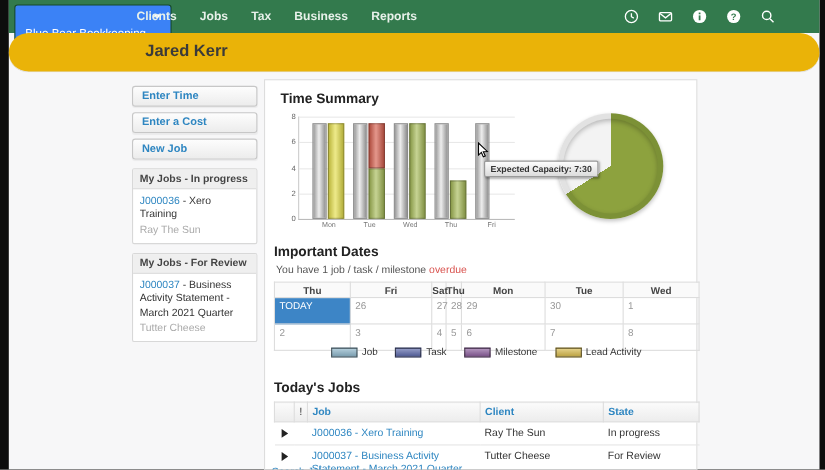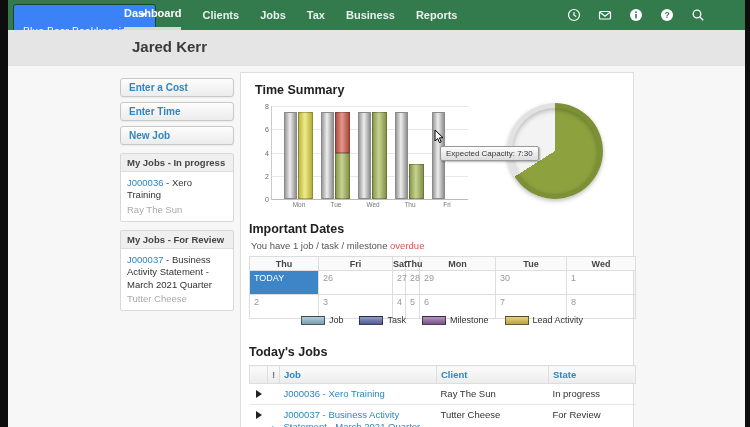--- a/index.html
+++ b/index.html
@@ -17,21 +17,21 @@
   .tabs{position:absolute;left:116px;top:0;height:30px;display:flex;gap:21px;align-items:stretch;}
   .tab{color:#e8f1ea;font-size:11px;font-weight:bold;line-height:30px;cursor:pointer;box-sizing:border-box;}
   .tab.active{color:#fff;border-bottom:3px solid #cfe0d3;line-height:27px;}
   .topicons{position:absolute;right:40px;top:0;height:30px;display:flex;gap:17px;align-items:center;}
   .ticon{width:14px;height:14px;display:inline-flex;cursor:pointer;}
   .ticon svg{width:14px;height:14px;}
   .avatar{position:absolute;right:9px;top:5px;width:20px;height:28px;border-radius:50%;background:#efb3c2;
           color:#6b3d4d;font-size:8px;font-weight:bold;display:flex;align-items:center;justify-content:center;cursor:pointer;margin-top:27px;}
 
   
-  .pagehead{position:absolute;left:8px;top:30px;width:737px;height:36px;background:#e5e5e5;border-bottom:1px solid #e2e2e2;box-sizing:border-box;}
+  .pagehead{position:absolute;left:8px;top:30px;width:737px;height:36px;background:#eab308;border-bottom:1px solid #e2e2e2;box-sizing:border-box;border-radius:18px;}
   .pagehead .title{position:absolute;left:124px;top:8px;font-size:15px;font-weight:bold;color:#3a3a3a;}
 
   
   .sidebar{position:absolute;left:120px;top:78px;width:114px;}
   .sbtn{height:17px;line-height:17px;margin-bottom:5px;border:1px solid #c7c7c7;border-radius:3px;
         background:linear-gradient(#fdfdfd,#ececec);color:#2e86c1;font-size:10px;font-weight:bold;
         padding-left:8px;cursor:pointer;box-shadow:0 1px 1px rgba(0,0,0,.05);}
   .ssection{margin-top:8px;border:1px solid #d8d8d8;border-radius:2px;background:#fff;}
   .ssection .shead{background:#efefef;border-bottom:1px solid #ddd;font-size:9.5px;font-weight:bold;color:#444;
         padding:3px 6px;}
@@ -56,21 +56,21 @@
   .seg{position:absolute;left:0;width:100%;border:1px solid rgba(0,0,0,.25);box-sizing:border-box;}
   .xlab{position:absolute;top:95px;font-size:6.5px;color:#777;text-align:center;}
 
   
   .piewrap{position:absolute;left:266px;top:30px;width:96px;height:96px;border-radius:50%;
            box-shadow:0 2px 4px rgba(0,0,0,.25);}
   .pie{position:absolute;left:5px;top:5px;width:86px;height:86px;border-radius:50%;box-shadow:inset 0 2px 5px rgba(0,0,0,.25);}
 
   
   .tooltip{position:absolute;left:199px;top:73px;padding:2px 5px;font-size:8px;color:#333;white-space:nowrap;
-           background:linear-gradient(#fdfdfd,#dcdcdc);border:1px solid #999;border-radius:2px;box-shadow:1px 1px 2px rgba(0,0,0,.3);z-index:5;}
+           background:linear-gradient(#fdfdfd,#dcdcdc);border:1px solid #999;border-radius:2px;box-shadow:1px 1px 2px rgba(0,0,0,.3);z-index:5;font-weight:bold;}
   .cursor{position:absolute;left:193px;top:56px;z-index:6;}
 
   
   .notice{position:absolute;left:10px;top:167px;font-size:9.5px;color:#555;}
   .notice .overdue{color:#d9534f;}
 
   
   .cal{position:absolute;left:8px;top:183px;width:386px;border-collapse:collapse;table-layout:fixed;}
   .cal th{border:1px solid #ddd;background:#fafafa;font-size:9px;font-weight:bold;color:#444;height:13px;padding:0;}
   .cal td{border:1px solid #ddd;font-size:9px;color:#999;height:19px;vertical-align:top;padding:2px 4px;cursor:pointer;}
@@ -97,21 +97,20 @@
 <div class="frame">
   <div class="edge left"></div>
   <div class="edge right"></div>
 
   <div class="topbar">
     <div class="org">
       <span>Blue Bear Bookkeeping</span>
       <span class="caret"></span>
     </div>
     <div class="tabs">
-        <div class="tab active">Dashboard</div>
         <div class="tab">Clients</div>
         <div class="tab">Jobs</div>
         <div class="tab">Tax</div>
         <div class="tab">Business</div>
         <div class="tab">Reports</div>
       </div>
     <div class="topicons">
         <span class="ticon">
           <svg viewBox="0 0 14 14">
             <circle cx="7" cy="7" r="5.5" fill="none" stroke="#fff" stroke-width="1.2"></circle>
@@ -146,22 +145,22 @@
       </div>
     <div class="avatar">JK</div>
   </div>
 
   <div class="pagehead">
     <div class="title">Jared Kerr</div>
   </div>
 
   <div class="sidebar">
     <div id="sb-buttons">
+        <div class="sbtn">Enter Time</div>
         <div class="sbtn">Enter a Cost</div>
-        <div class="sbtn">Enter Time</div>
         <div class="sbtn">New Job</div>
       </div>
     <div id="sb-sections">
         <div class="ssection">
           <div class="shead">My Jobs - In progress</div>
           <div class="sbody">
             <div><span class="joblink">J000036</span><span> - Xero Training</span></div>
             <div class="sclient">Ray The Sun</div>
           </div>
         </div>

